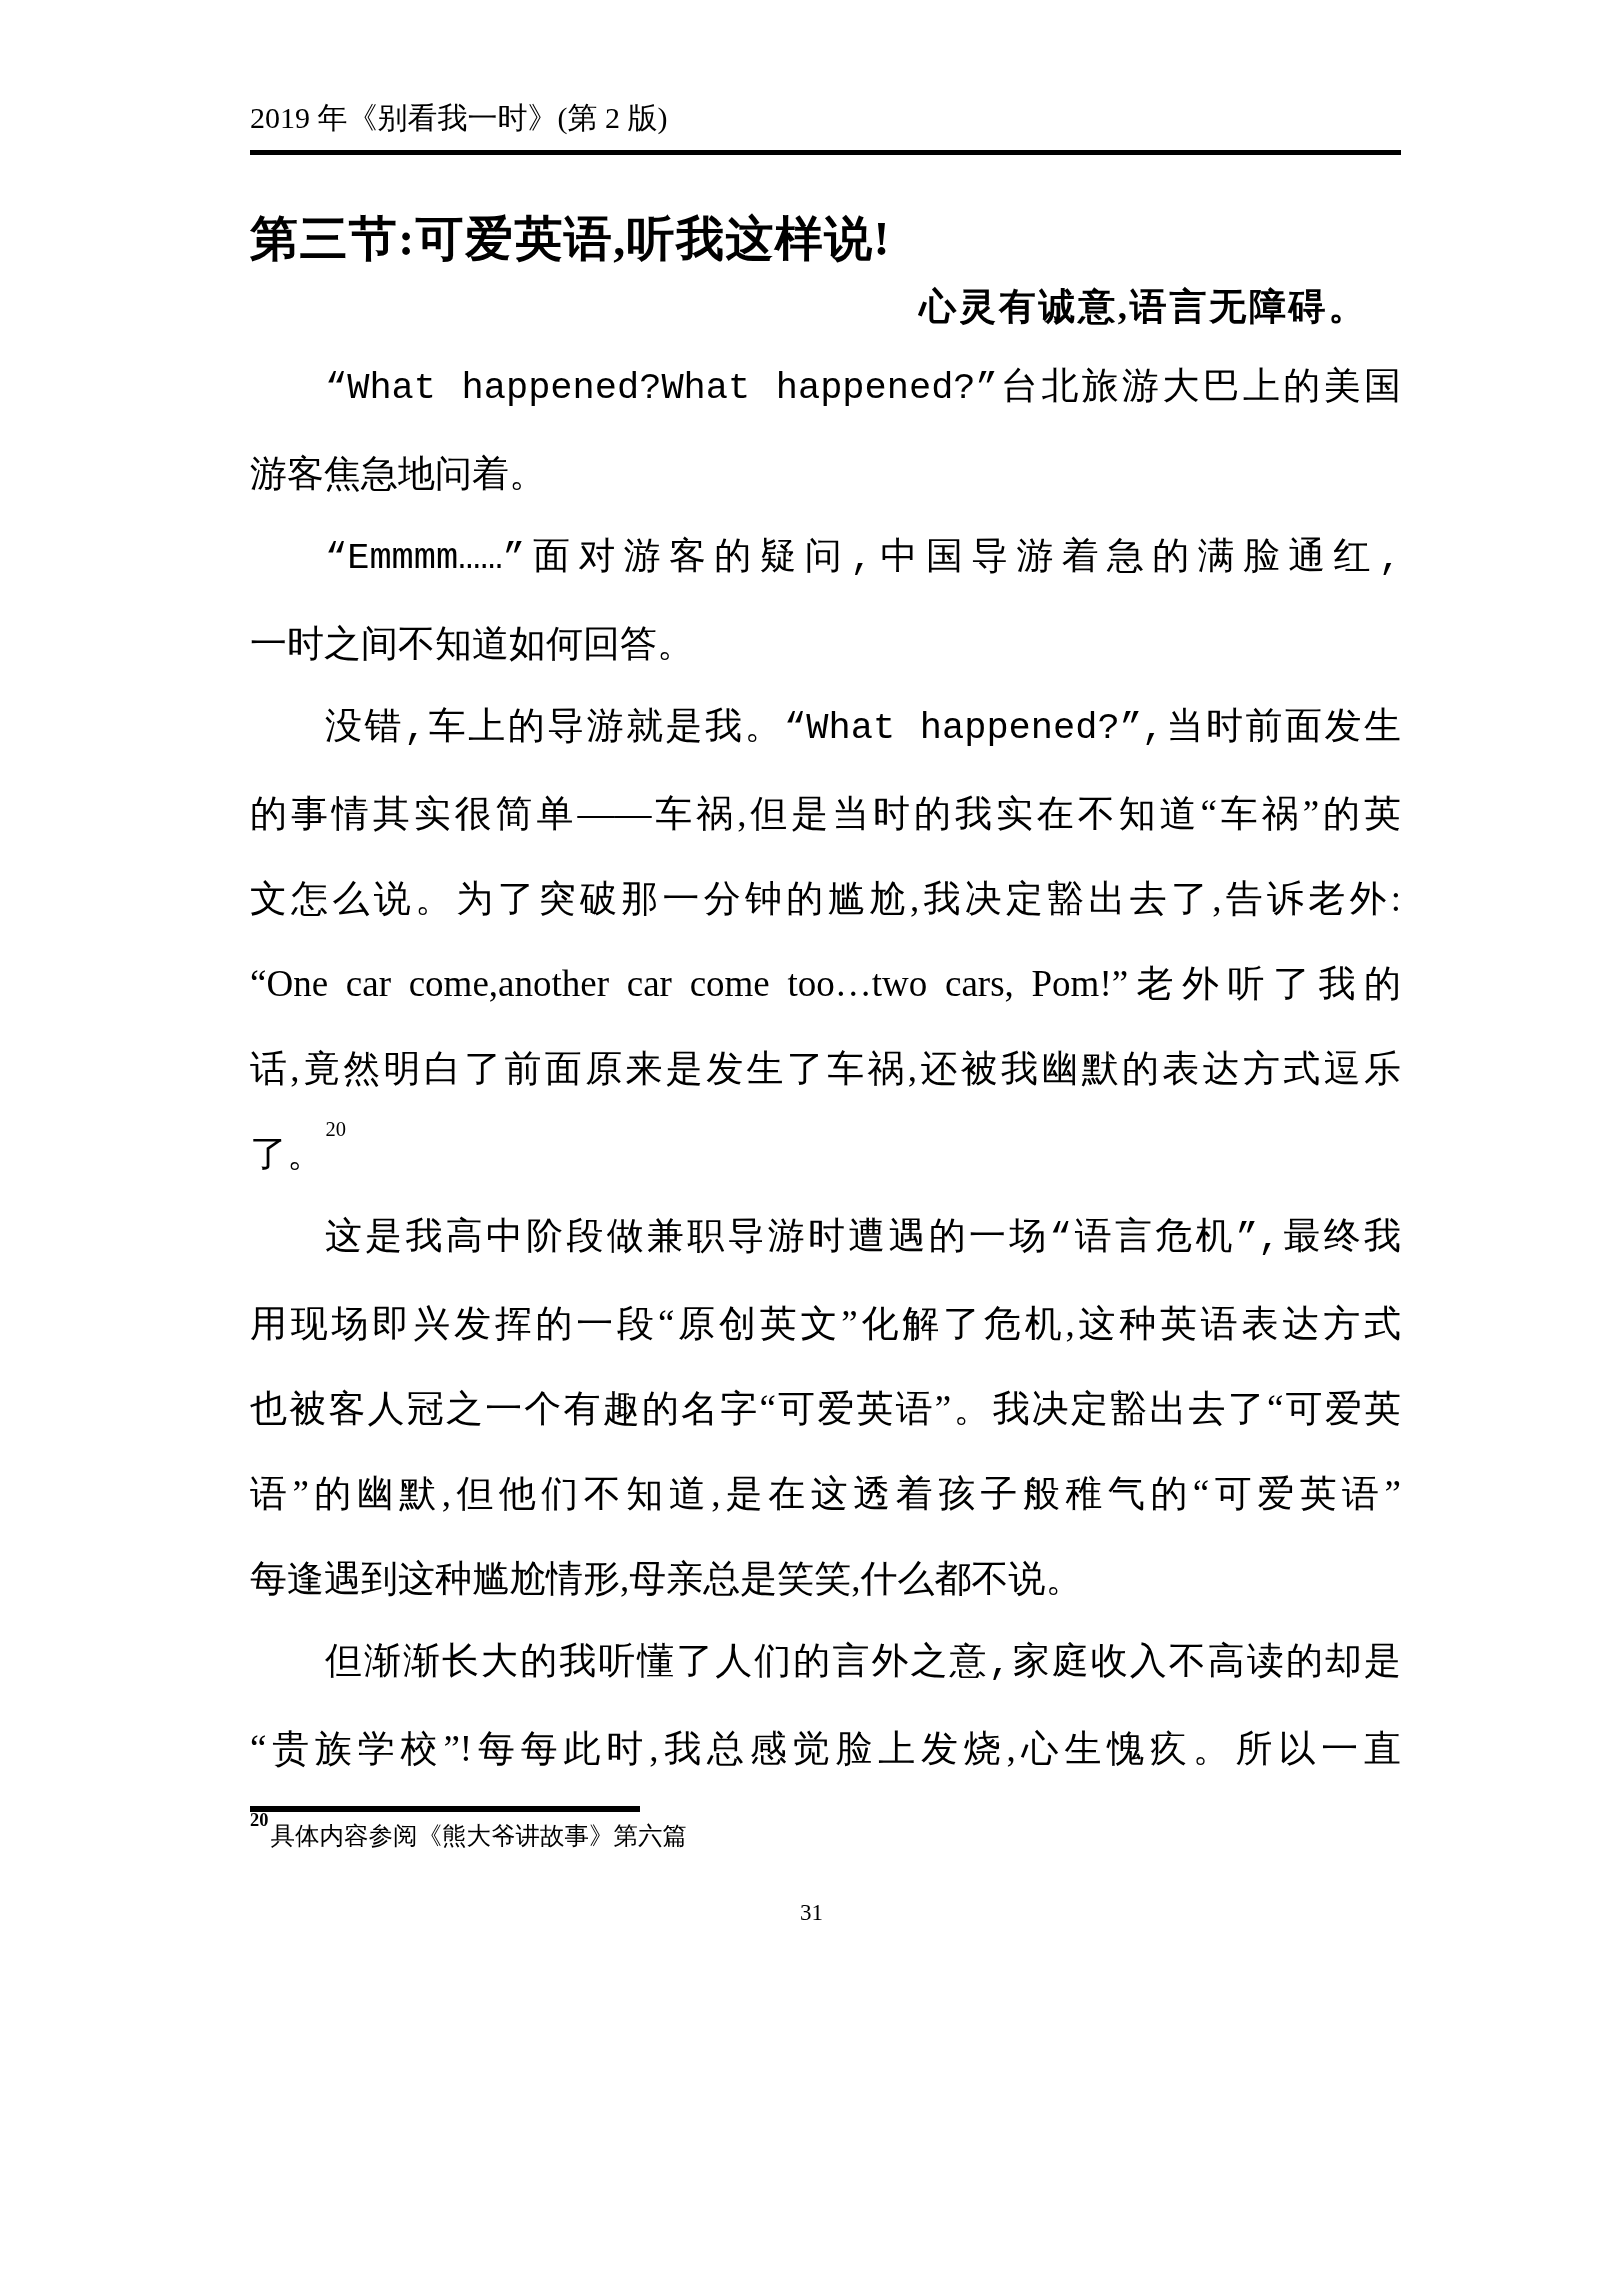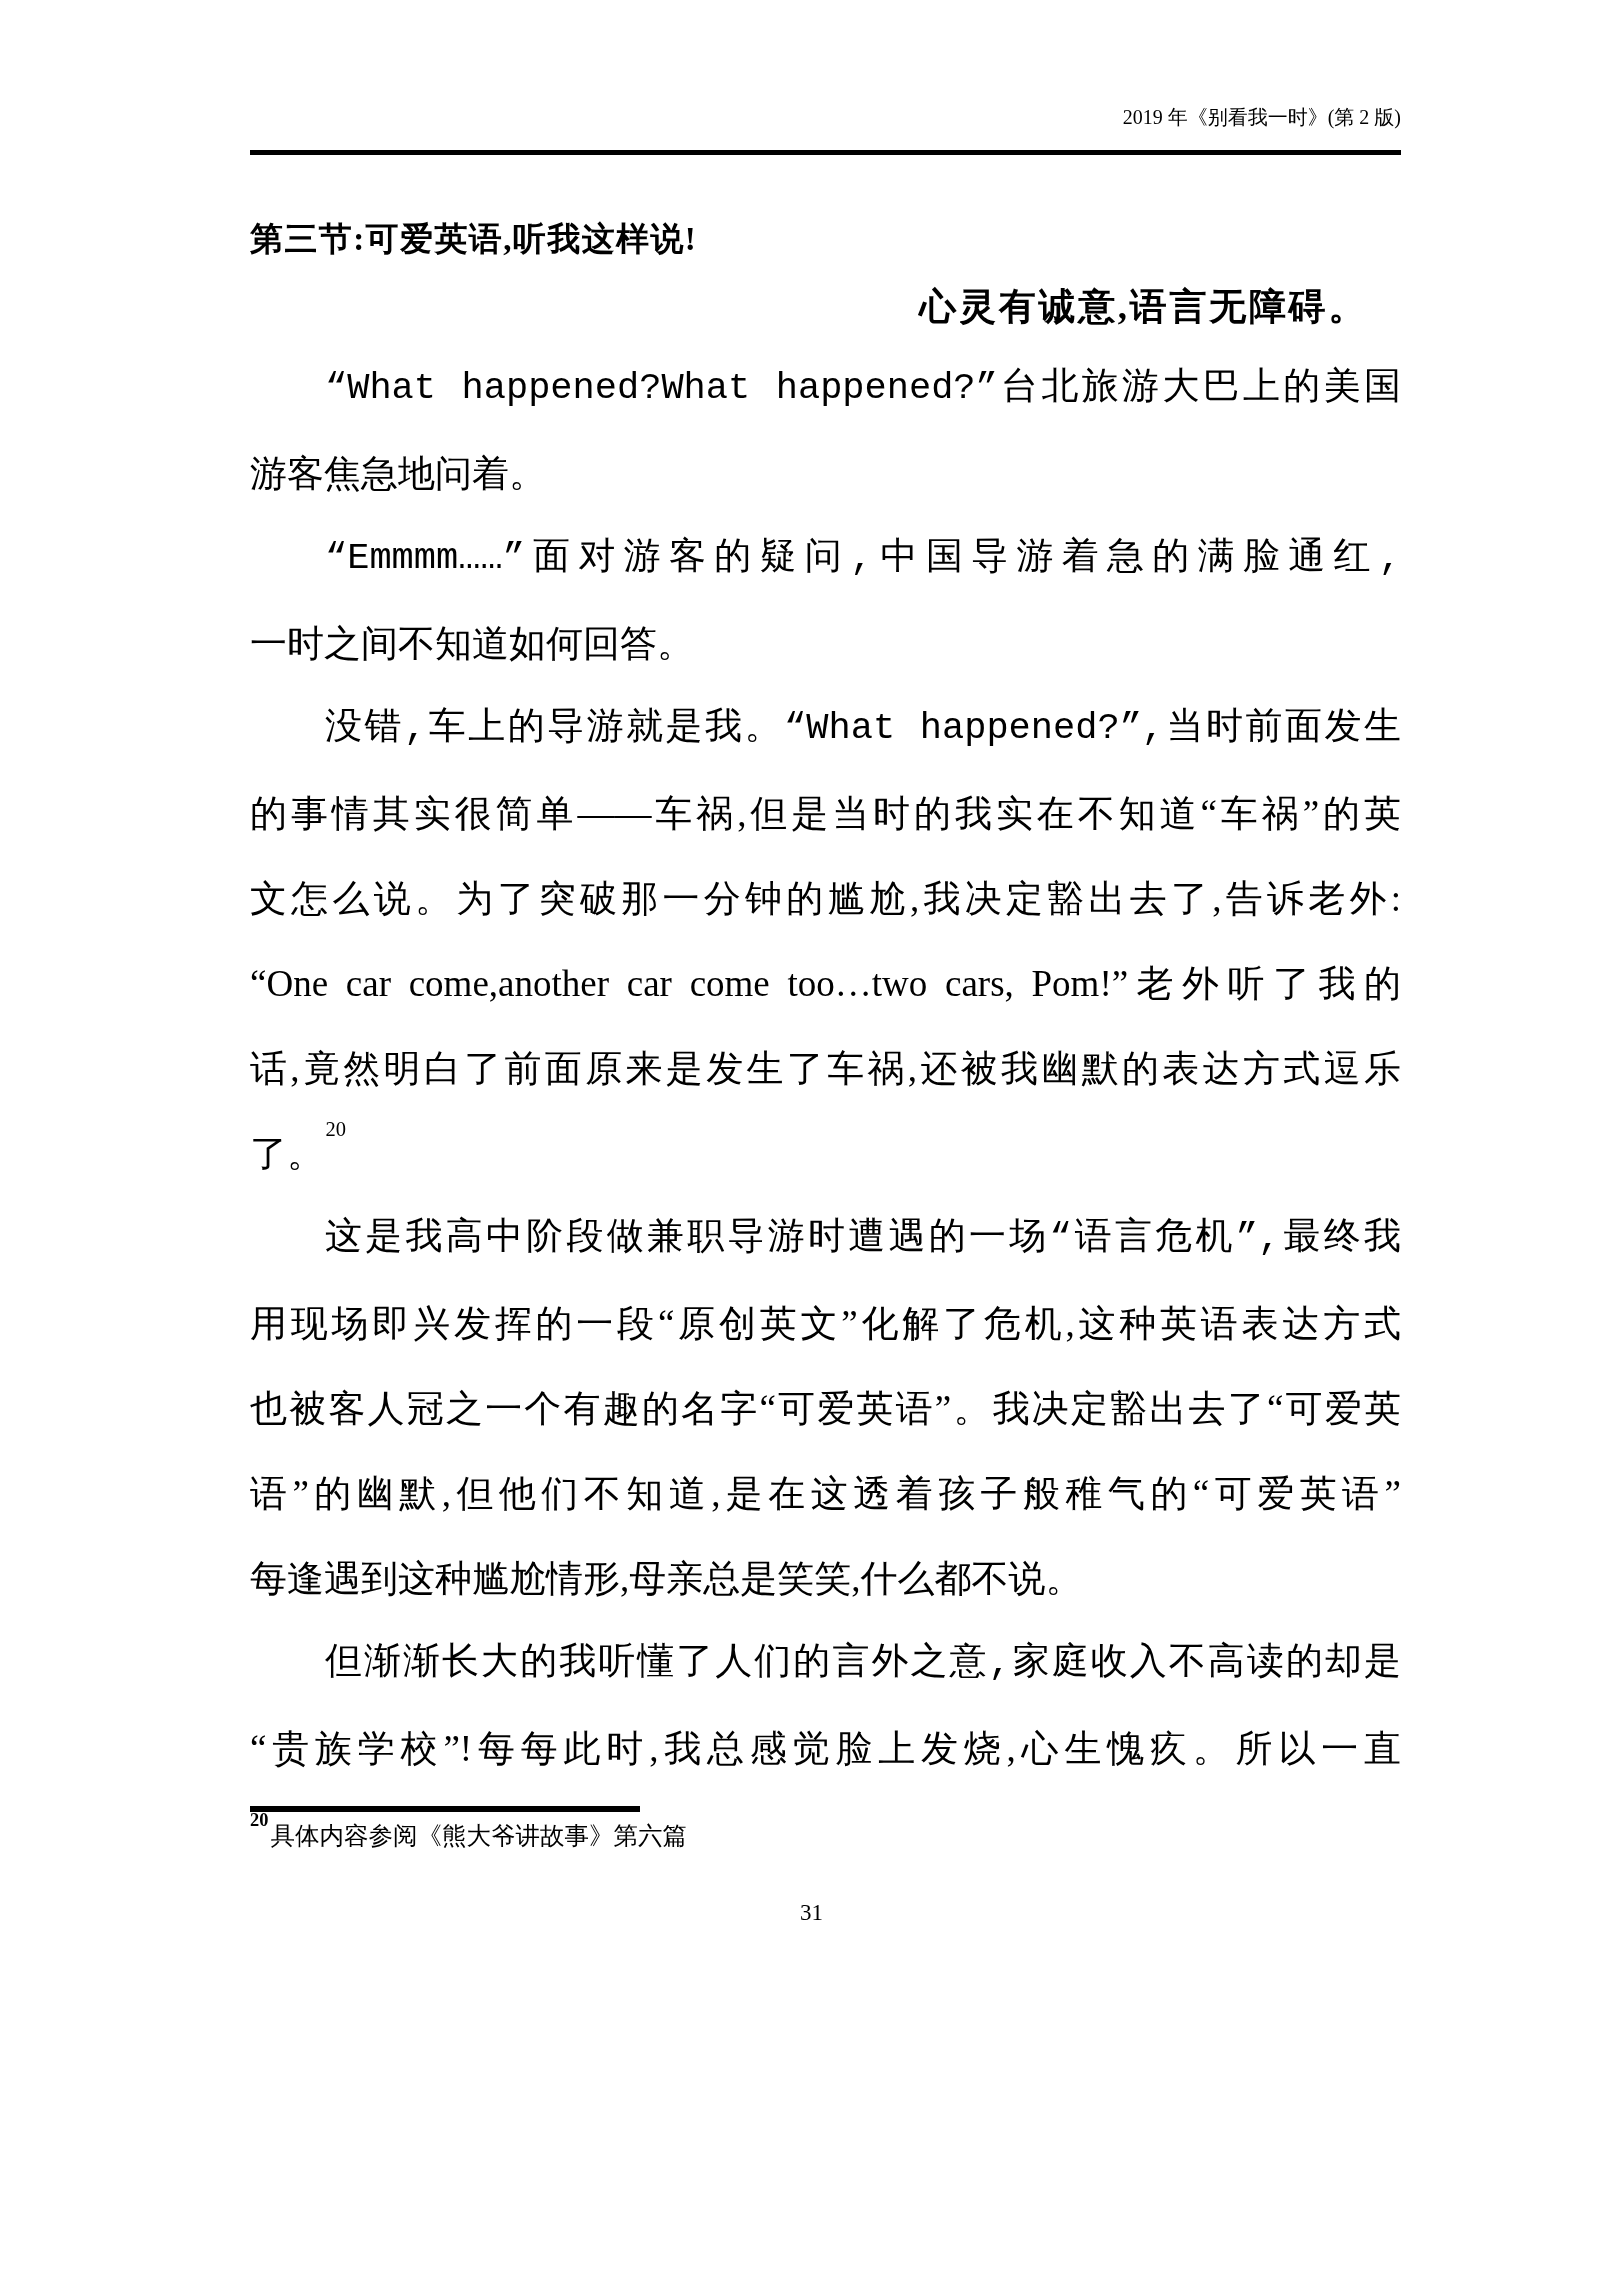--- a/index.html
+++ b/index.html
@@ -11,36 +11,36 @@
     margin: 0 auto;
     background: #ffffff;
     color: #000000;
     font-family: "Liberation Serif", "DejaVu Serif", serif;
     overflow: hidden;
   }
   .running-header {
     margin-left: 250px;
     width: 1151px;
     padding-top: 104px;
-    text-align: right;
-    font-size: 20px;
+    text-align: left;
+    font-size: 30px;
     line-height: 27px;
   }
   .header-rule {
     margin-left: 250px;
     width: 1151px;
     height: 4.8px;
     margin-top: 19px;
     background: #000000;
   }
   .section-title {
     margin-left: 250px;
     width: 1151px;
     margin-top: 60px;
-    font-size: 33px;
+    font-size: 48px;
     line-height: 48px;
     font-weight: bold;
     letter-spacing: 1.4px;
   }
   .motto {
     margin-left: 250px;
     width: 1151px;
     margin-top: 20px;
     padding-right: 33px;
     text-align: right;

